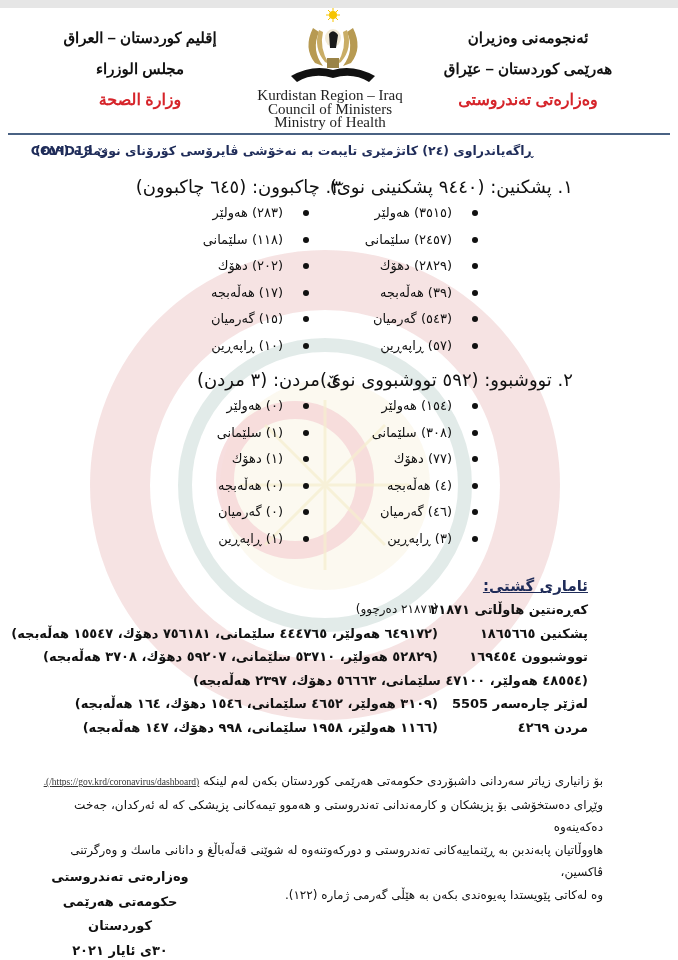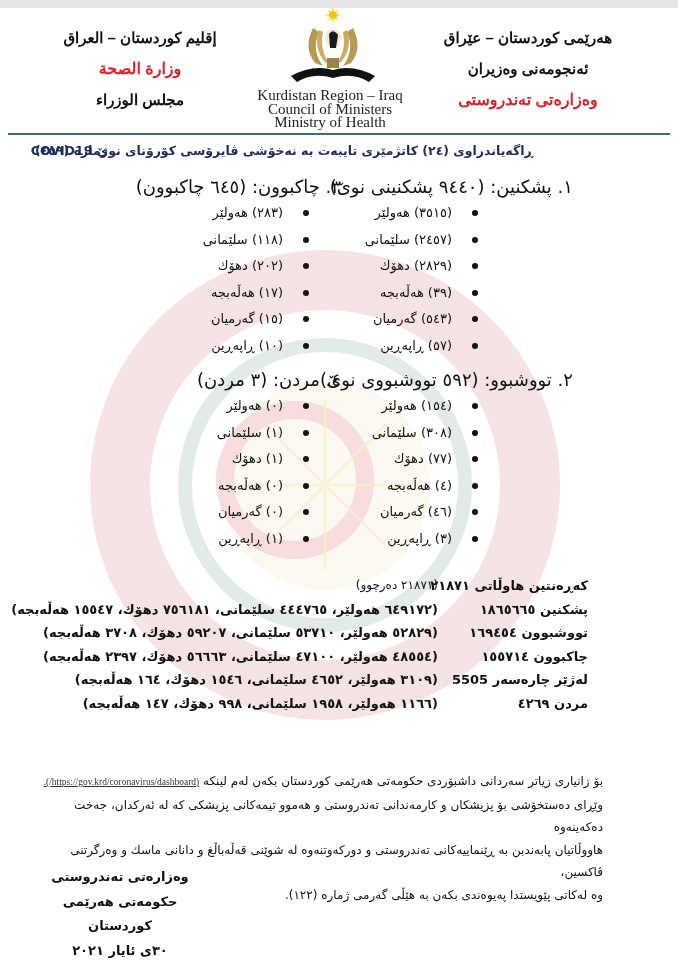--- a/index.html
+++ b/index.html
@@ -62,29 +62,29 @@
   <circle cx="205" cy="230" r="70" fill="none" stroke="#f5d6d7" stroke-width="18" opacity="0.8"></circle>
   <g stroke="#f6efcf" stroke-width="3" opacity="0.7">
     <line x1="235" y1="150" x2="235" y2="320"></line>
     <line x1="150" y1="235" x2="320" y2="235"></line>
     <line x1="175" y1="175" x2="295" y2="295"></line>
     <line x1="295" y1="175" x2="175" y2="295"></line>
   </g>
 </svg>
 
 <div class="hdr-col hdr-right">
+  <div class="hdr-line">ئەنجومەنی وەزیران</div>
   <div class="hdr-line">هەرێمی کوردستان – عێراق</div>
-  <div class="hdr-line">ئەنجومەنی وەزیران</div>
   <div class="hdr-line red">وەزارەتی تەندروستی</div>
 </div>
 
 <div class="hdr-col hdr-left">
   <div class="hdr-line">إقليم كوردستان – العراق</div>
+  <div class="hdr-line">مجلس الوزراء</div>
   <div class="hdr-line red">وزارة الصحة</div>
-  <div class="hdr-line">مجلس الوزراء</div>
 </div>
 
 <svg class="emblem" viewBox="0 0 100 80">
   <circle cx="50" cy="7" r="4" fill="#f6c400"></circle>
   <g stroke="#f6c400" stroke-width="1">
     <line x1="50" y1="0" x2="50" y2="14"></line>
       <line x1="43" y1="7" x2="57" y2="7"></line>
     <line x1="45" y1="2" x2="55" y2="12"></line>
       <line x1="55" y1="2" x2="45" y2="12"></line>
   </g>
@@ -225,34 +225,34 @@
         <span>(٠) گەرمیان</span>
       </li>
     <li>
         <span class="bullet"></span>
         <span>(١) ڕاپەڕین</span>
       </li>
   </ul>
 </div>
 
 <div class="stats">
+  <div class="stats-title">ئاماری گشتی:</div>
   <div class="stat-row">
     <span class="stat-label">کەڕەنتین هاوڵاتی ٢١٨٧١</span>
     <span class="stat-detail light">(٢١٨٧١ دەرچوو)</span>
   </div>
   <div class="stat-row">
     <span class="stat-label">پشکنین ١٨٦٥٦٦٥</span>
     <span class="stat-detail">(٦٤٩١٧٢ هەولێر، ٤٤٤٧٦٥ سلێمانی، ٧٥٦١٨١ دهۆك، ١٥٥٤٧ هەڵەبجە)</span>
   </div>
   <div class="stat-row">
     <span class="stat-label">تووشبوون ١٦٩٤٥٤</span>
     <span class="stat-detail">(٥٢٨٢٩ هەولێر، ٥٣٧١٠ سلێمانی، ٥٩٢٠٧ دهۆك، ٣٧٠٨ هەڵەبجە)</span>
   </div>
   <div class="stat-row">
-    <span class="stat-label">چاکبوون ١٥٥٧١٤</span>
     <span class="stat-detail">(٤٨٥٥٤ هەولێر، ٤٧١٠٠ سلێمانی، ٥٦٦٦٣ دهۆك، ٢٣٩٧ هەڵەبجە)</span>
   </div>
   <div class="stat-row">
     <span class="stat-label">لەژێر چارەسەر 5505</span>
     <span class="stat-detail">(٣١٠٩ هەولێر، ٤٦٥٢ سلێمانی، ١٥٤٦ دهۆك، ١٦٤ هەڵەبجە)</span>
   </div>
   <div class="stat-row">
     <span class="stat-label">مردن ٤٢٦٩</span>
     <span class="stat-detail">(١١٦٦ هەولێر، ١٩٥٨ سلێمانی، ٩٩٨ دهۆك، ١٤٧ هەڵەبجە)</span>
   </div>

